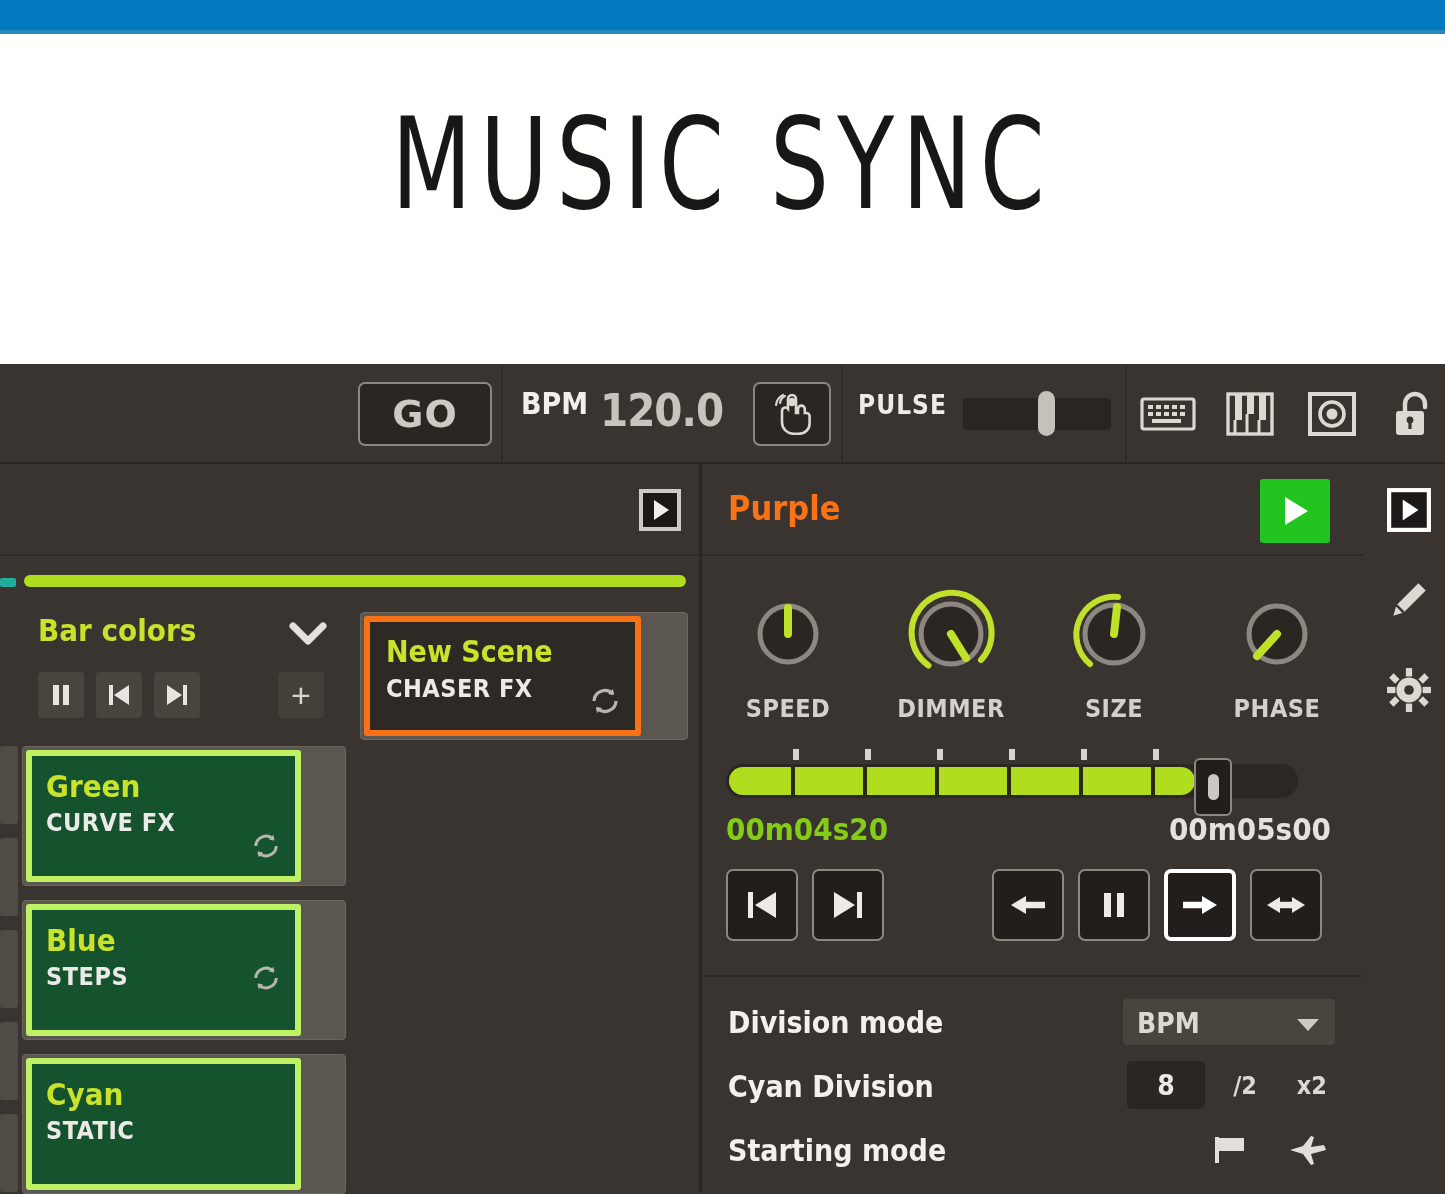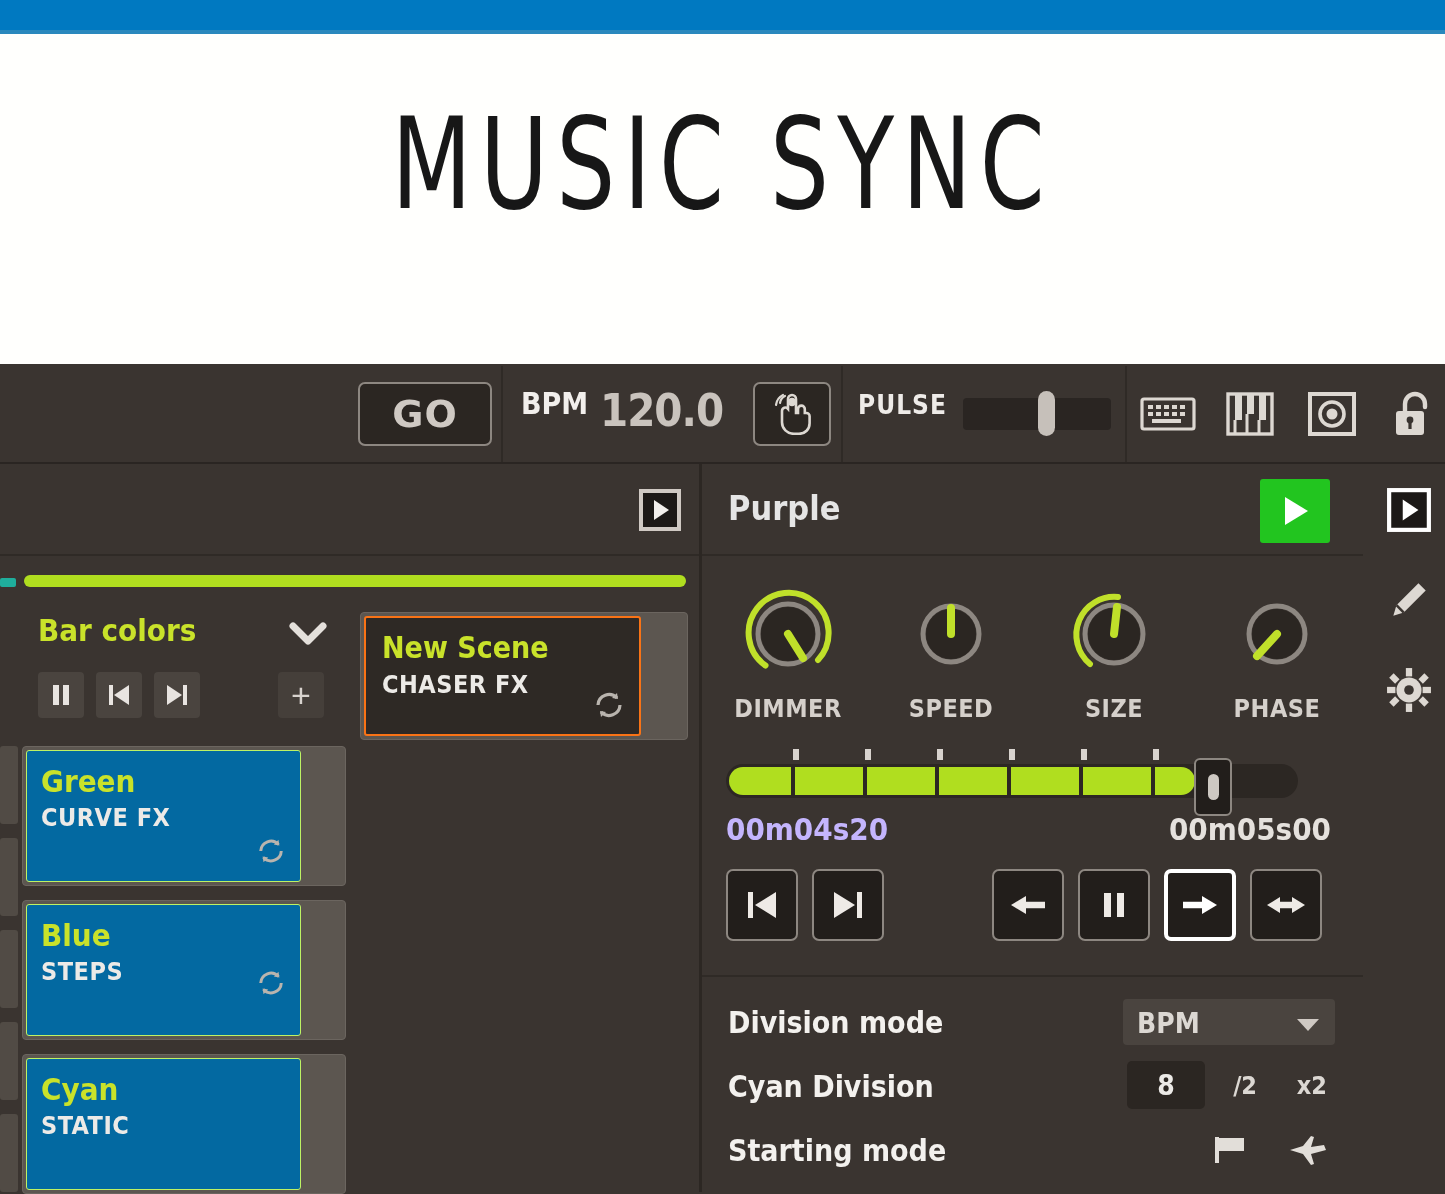--- a/index.html
+++ b/index.html
@@ -137,21 +137,21 @@
     color: #d8d3ce; font-size: 34px; font-weight: 400; line-height: 1;
   }
 
   .new-scene-card {
     position: absolute; left: 360px; top: 18px;
     width: 328px; height: 128px;
     background: #5c5650; border-radius: 4px; border: 1px solid #6b655f;
   }
   .card-inner {
     position: absolute; left: 3px; top: 3px; right: 46px; bottom: 3px;
-    background: #2e2925; border-radius: 3px; border: 2px solid #f97316;
+    background: #2e2925; border-radius: 3px; border: 6px solid #f97316;
   }
   .card-title {
     position: absolute; left: 16px; top: 12px;
     color: #c9e22a; font-size: 30px; font-weight: 700;
     font-family: "DejaVu Sans Condensed", "Liberation Sans Narrow", "Liberation Sans", sans-serif;
   }
   .card-sub {
     position: absolute; left: 16px; top: 52px;
     color: #eceae7; font-size: 25px; font-weight: 700; letter-spacing: 0.5px;
     font-family: "DejaVu Sans Condensed", "Liberation Sans Narrow", "Liberation Sans", sans-serif;
@@ -166,39 +166,39 @@
     border-radius: 3px; margin-bottom: 14px;
   }
   .scene-row { position: relative; margin-left: 22px; margin-bottom: 14px; }
   .scene-card {
     width: 324px; height: 140px;
     background: #5c5650; border-radius: 4px; border: 1px solid #6b655f;
     position: relative;
   }
   .scene-card-inner {
     position: absolute; left: 3px; top: 3px; right: 44px; bottom: 3px;
-    background: #0369a1; border-radius: 3px; border: 1px solid #bef264;
+    background: #14532d; border-radius: 3px; border: 6px solid #bef264;
   }
   .scene-name {
     position: absolute; left: 14px; top: 12px;
     color: #c9e22a; font-size: 31px; font-weight: 700;
     font-family: "DejaVu Sans Condensed", "Liberation Sans Narrow", "Liberation Sans", sans-serif;
   }
   .scene-type {
     position: absolute; left: 14px; top: 52px;
     color: #eceae7; font-size: 25px; font-weight: 700; letter-spacing: 0.5px;
     font-family: "DejaVu Sans Condensed", "Liberation Sans Narrow", "Liberation Sans", sans-serif;
   }
   .scene-loop { position: absolute; right: 14px; bottom: 12px; }
 
   
   .rp-header { height: 92px; position: relative; border-bottom: 2px solid #2f2a26; }
   .rp-title {
     position: absolute; left: 26px; top: 24px;
-    color: #e5e5e5; font-size: 34px; font-weight: 700;
+    color: #f97316; font-size: 34px; font-weight: 700;
     font-family: "DejaVu Sans Condensed", "Liberation Sans Narrow", "Liberation Sans", sans-serif;
   }
   .play-green {
     position: absolute; right: 33px; top: 15px;
     width: 70px; height: 64px; background: #22c51f; border-radius: 3px;
     display: flex; align-items: center; justify-content: center;
   }
 
   .knob-row { display: flex; justify-content: center; gap: 38px; padding-top: 24px; }
   .knob-cell { width: 125px; display: flex; flex-direction: column; align-items: center; }
@@ -223,21 +223,21 @@
     position: absolute; left: 468px; top: -6px;
     width: 38px; height: 58px; background: #221e1b;
     border: 2px solid #8d8781; border-radius: 6px;
     display: flex; align-items: center; justify-content: center;
   }
   .prog-handle-pill { width: 11px; height: 26px; background: #cdc8c2; border-radius: 6px; }
 
   .time-row { position: relative; margin: 6px 30px 0 24px; height: 44px; }
   .time-cur {
     position: absolute; left: 0px; top: 0px;
-    color: #c4b5fd; font-size: 31px; font-weight: 700;
+    color: #84cc16; font-size: 31px; font-weight: 700;
     font-family: "DejaVu Sans Condensed", "Liberation Sans Narrow", "Liberation Sans", sans-serif;
   }
   .time-total {
     position: absolute; right: 2px; top: 0px;
     color: #e5e1dd; font-size: 31px; font-weight: 700;
     font-family: "DejaVu Sans Condensed", "Liberation Sans Narrow", "Liberation Sans", sans-serif;
   }
 
   .transport { position: relative; margin: 14px 24px 0 24px; height: 86px; }
   .tbtn {
@@ -502,35 +502,35 @@
         <div class="play-green">
           <svg width="34" height="36" viewBox="0 0 34 36">
             <path d="M7 4 L30 18 L7 32 Z" fill="#ffffff"></path>
           </svg>
         </div>
       </div>
 
       <div class="knob-row">
         <div class="knob-cell">
           <svg width="108" height="108" viewBox="0 0 108 108">
+            <circle cx="54" cy="54" r="28" fill="none" stroke="#8d8781" stroke-width="5"></circle>
+            <circle cx="54" cy="54" r="25" fill="#2b2622"></circle>
+            <line x1="54" y1="54" x2="54" y2="28" stroke="#c0e02a" stroke-width="8" stroke-linecap="round"></line>
+          </svg>
+          <div class="knob-label">SPEED</div>
+        </div>
+
+        <div class="knob-cell">
+          <svg width="108" height="108" viewBox="0 0 108 108">
             <path d="M 31.5 85.5 A 40 40 0 1 1 84 80" fill="none" stroke="#c0e02a" stroke-width="6" stroke-linecap="round"></path>
             <circle cx="54" cy="54" r="30" fill="none" stroke="#8d8781" stroke-width="5"></circle>
             <circle cx="54" cy="54" r="27" fill="#2b2622"></circle>
             <line x1="54" y1="54" x2="69" y2="78" stroke="#c0e02a" stroke-width="8" stroke-linecap="round"></line>
           </svg>
           <div class="knob-label">DIMMER</div>
-        </div>
-
-        <div class="knob-cell">
-          <svg width="108" height="108" viewBox="0 0 108 108">
-            <circle cx="54" cy="54" r="28" fill="none" stroke="#8d8781" stroke-width="5"></circle>
-            <circle cx="54" cy="54" r="25" fill="#2b2622"></circle>
-            <line x1="54" y1="54" x2="54" y2="28" stroke="#c0e02a" stroke-width="8" stroke-linecap="round"></line>
-          </svg>
-          <div class="knob-label">SPEED</div>
         </div>
 
         <div class="knob-cell">
           <svg width="108" height="108" viewBox="0 0 108 108">
             <path d="M 30 84 A 38 38 0 0 1 58 17" fill="none" stroke="#c0e02a" stroke-width="6" stroke-linecap="round"></path>
             <circle cx="54" cy="54" r="29" fill="none" stroke="#8d8781" stroke-width="5"></circle>
             <circle cx="54" cy="54" r="26" fill="#2b2622"></circle>
             <line x1="54" y1="54" x2="57" y2="27" stroke="#c0e02a" stroke-width="8" stroke-linecap="round"></line>
           </svg>
           <div class="knob-label">SIZE</div>

